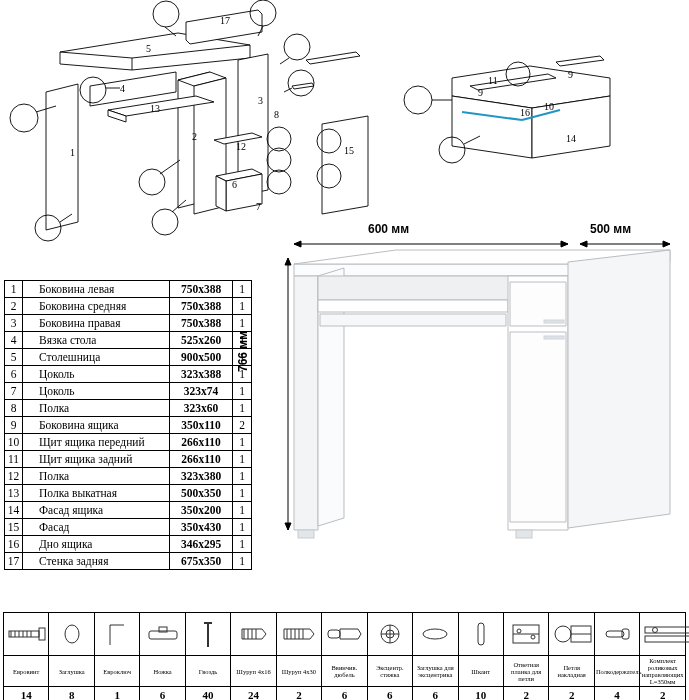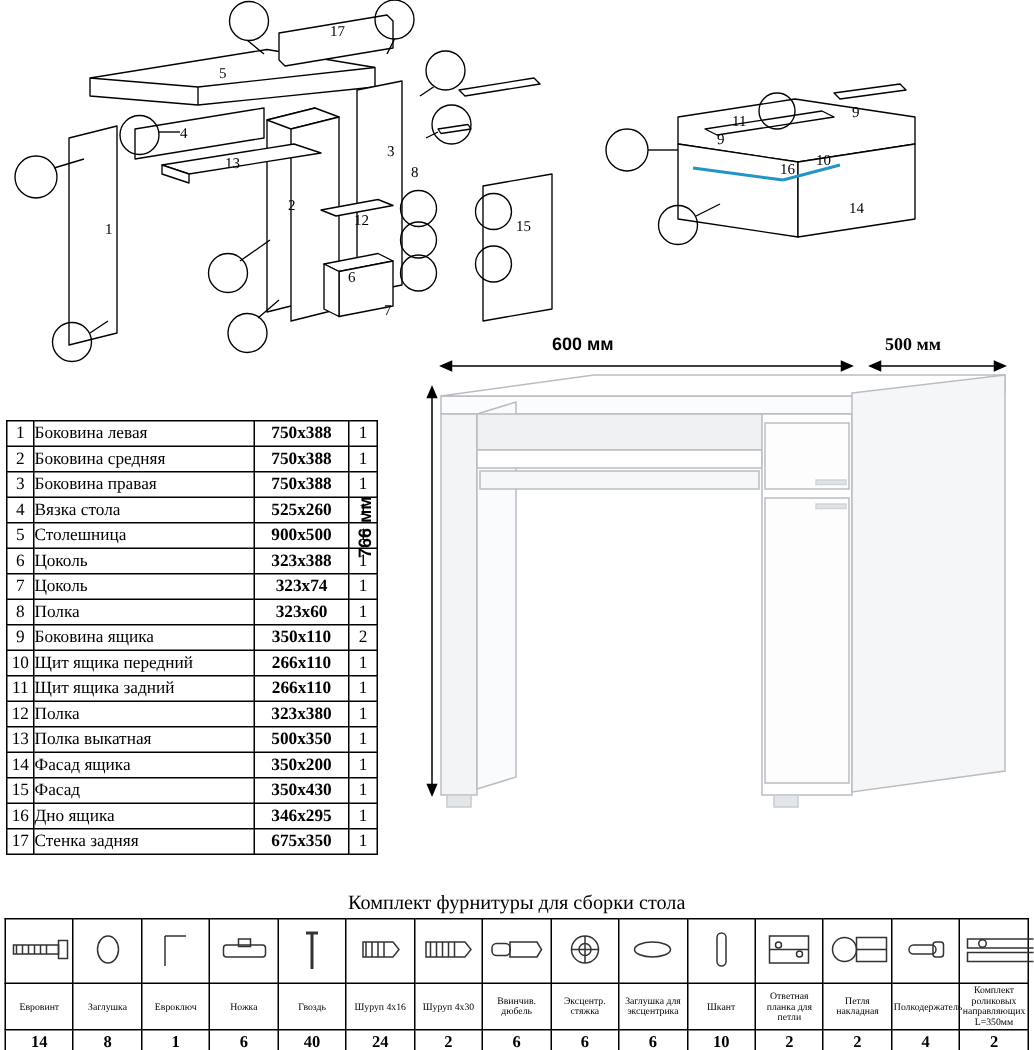--- a/index.html
+++ b/index.html
@@ -20,21 +20,21 @@
     border-collapse:collapse;
   }
   .parts td{
     border:1px solid #000;
     font-size:11.5px;
     padding:1px 2px;
     height:14px;
     line-height:13px;
   }
   .parts td.num{width:13px;text-align:center;}
-  .parts td.nm{padding-left:0;}
+  .parts td.nm{padding-left:16px;}
   .parts td.sz{width:58px;text-align:center;font-weight:bold;}
   .parts td.qt{width:14px;text-align:center;}
 
   
   .render{position:absolute;left:258px;top:222px;width:430px;height:340px;}
 
   
   .kit-title{
     position:absolute;left:0;top:594px;width:689px;text-align:center;
     font-size:13.5px;
@@ -301,25 +301,24 @@
         <polygon points="252,110 308,110 308,300 252,300" fill="#fdfdfe"></polygon>
 
         <rect x="286" y="98" width="20" height="3" fill="#dfe3e7" stroke="#cfd4d9"></rect>
         <rect x="286" y="114" width="20" height="3" fill="#dfe3e7" stroke="#cfd4d9"></rect>
 
         <rect x="40" y="308" width="16" height="8" fill="#e3e6e9" stroke="#c8ccd0"></rect>
         <rect x="258" y="308" width="16" height="8" fill="#e3e6e9" stroke="#c8ccd0"></rect>
       </g>
     </svg>
     <div class="dim" style="left:110px;top:0px;">600 мм</div>
-    <div class="dim" style="left:332px;top:0px;font-family:Liberation Serif, serif;">500 мм</div>
+    <div class="dim" style="left:332px;top:0px;">500 мм</div>
     <div class="dim" style="left:-22px;top:150px;transform:rotate(-90deg);transform-origin:left top;">766 мм</div>
   </div>
 
-  <div class="kit-title">Комплект фурнитуры для сборки стола</div>
   <table class="kit">
     <tbody>
       <tr class="icons" id="kit-icons">
           <td><svg width="44" height="34">
               <rect x="4" y="14" width="30" height="6" stroke="#333" fill="none" stroke-width="1"></rect>
               <path d="M6,14 l0,6 M10,14 l0,6 M14,14 l0,6 M18,14 l0,6 M22,14 l0,6 M26,14 l0,6" stroke="#333"></path>
               <rect x="34" y="11" width="6" height="12" stroke="#333" fill="none" stroke-width="1"></rect>
             </svg></td>
           <td><svg width="30" height="34">
               <ellipse cx="15" cy="17" rx="7" ry="9" stroke="#333" fill="none" stroke-width="1"></ellipse>

